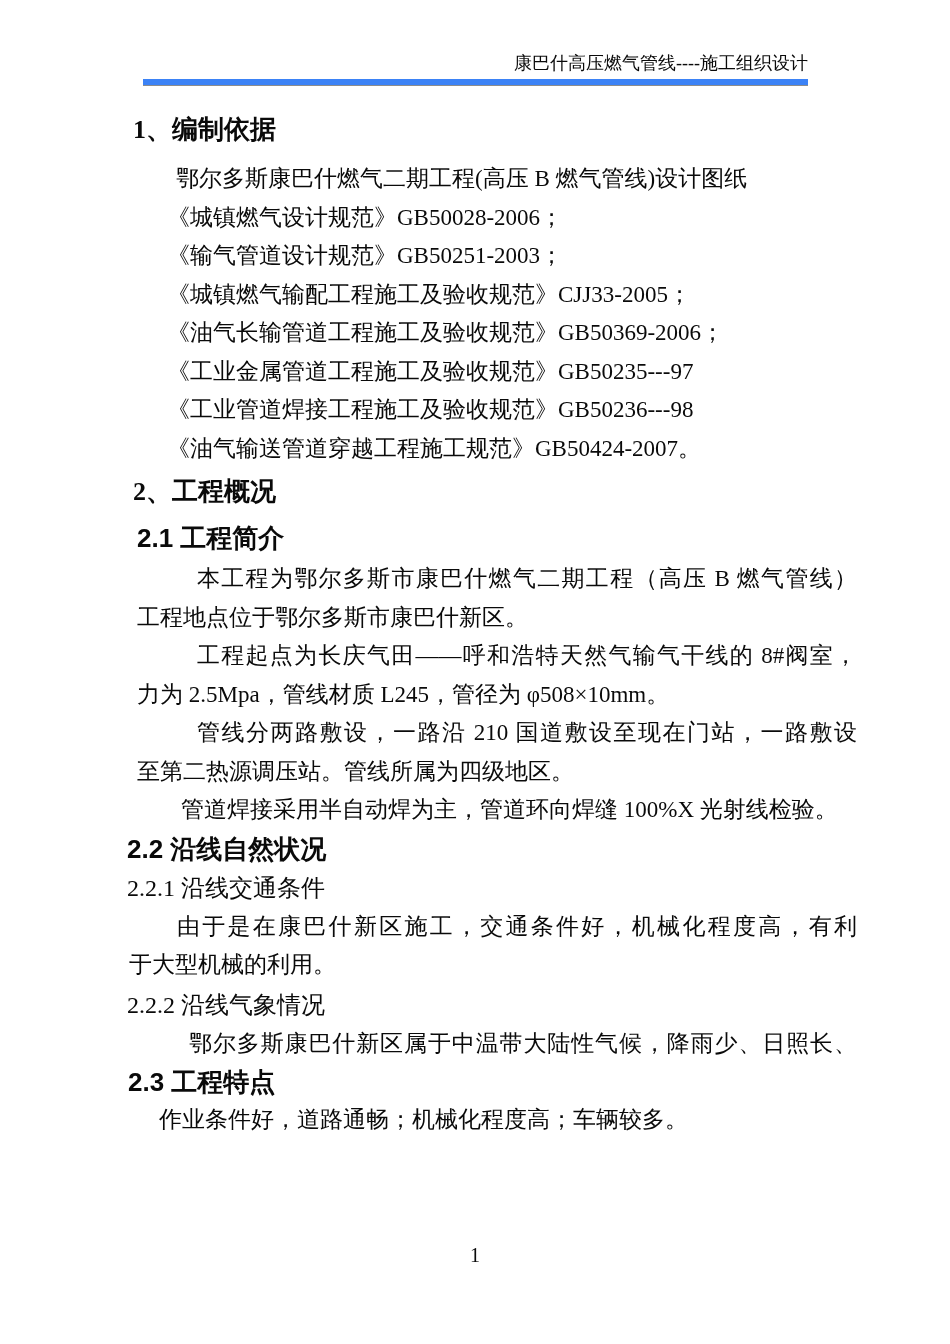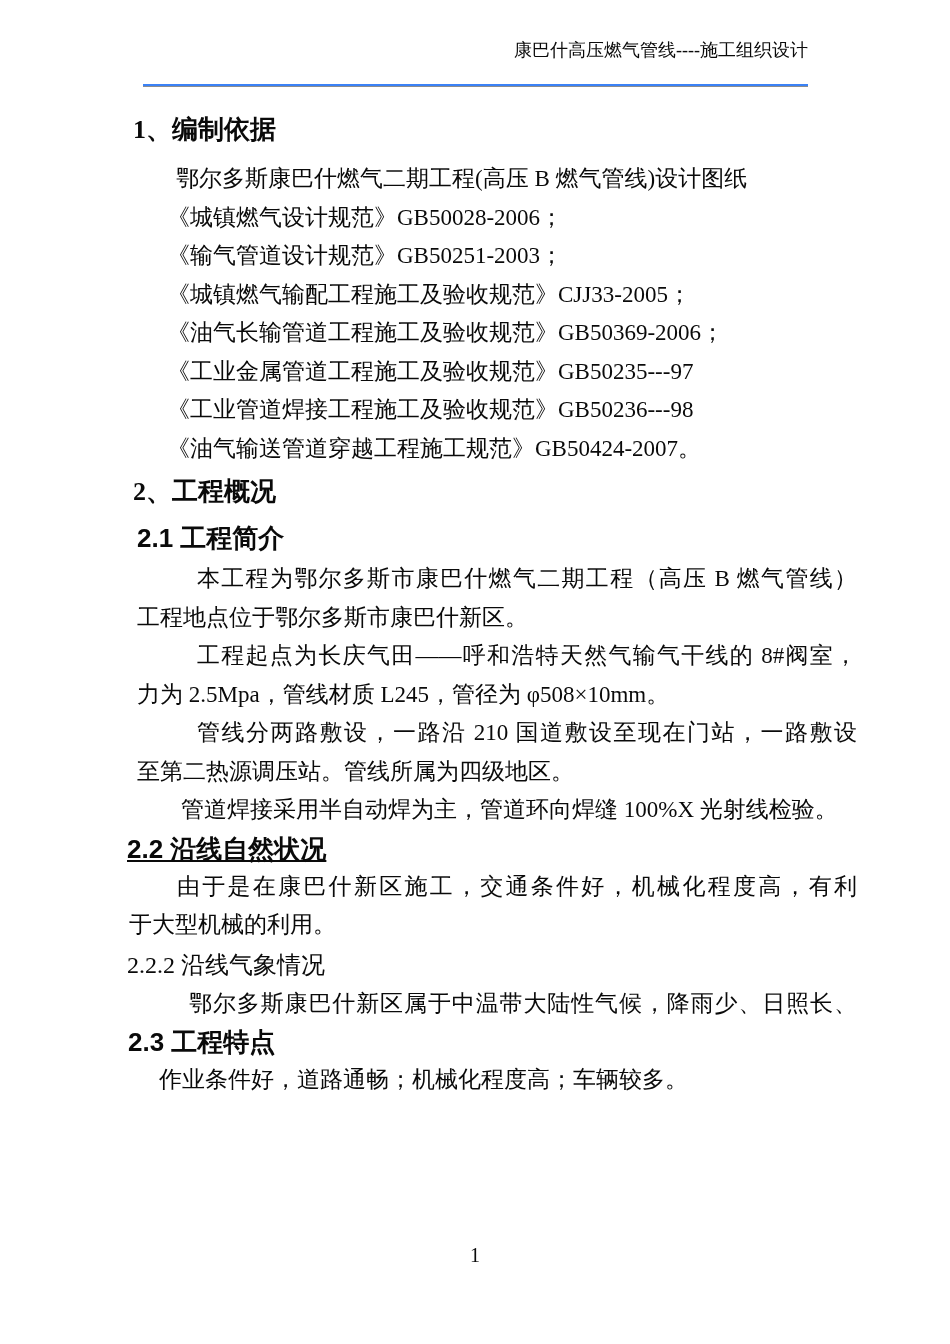--- a/index.html
+++ b/index.html
@@ -10,27 +10,27 @@
     height: 1344px;
     margin: 0 auto;
     background: #ffffff;
     color: #0a0a0a;
     font-family: "Liberation Serif", "DejaVu Serif", serif;
     overflow: hidden;
   }
   .header {
     position: absolute;
     left: 143px;
-    top: 37px;
+    top: 50px;
     width: 665px;
     text-align: right;
     font-size: 18px;
     line-height: 26px;
-    padding-bottom: 21px;
-    border-bottom: 2px solid #3b82f6;
+    padding-bottom: 3px;
+    border-bottom: 6px solid #3b82f6;
     box-shadow: 0 1px 0 rgba(0,0,0,0.45);
   }
   .content {
     position: absolute;
     left: 137px;
     top: 106px;
     width: 720px;
   }
   .block { width: 100%; }
   .h1 {
@@ -115,21 +115,22 @@
         <div class="line full" style="text-indent: 44px;">工程起点为长庆气田——呼和浩特天然气输气干线的 8#阀室，</div>
         <div class="line">力为 2.5Mpa，管线材质 L245，管径为 φ508×10mm。</div>
       </div>
       <div class="block p">
         <div class="line full" style="text-indent: 44px;">管线分两路敷设，一路沿 210 国道敷设至现在门站，一路敷设</div>
         <div class="line">至第二热源调压站。管线所属为四级地区。</div>
       </div>
       <div class="block p">
         <div class="line" style="text-indent: 44px;">管道焊接采用半自动焊为主，管道环向焊缝 100%X 光射线检验。</div>
       </div>
-      <div class="block h2" style="line-height: 38px; margin-left: -10px; width: calc(100% + 10px); text-decoration: underline;">2.2 沿线自然状况</div>
+      <div class="block h2" style="line-height: 38px; margin-left: -10px; width: calc(100% + 10px);">2.2 沿线自然状况</div>
+      <div class="block h3" style="margin-left: -10px; width: calc(100% + 10px);">2.2.1 沿线交通条件</div>
       <div class="block p" style="margin-left: -8px; width: calc(100% + 8px);">
         <div class="line full" style="text-indent: 32px;">由于是在康巴什新区施工，交通条件好，机械化程度高，有利</div>
         <div class="line">于大型机械的利用。</div>
       </div>
       <div class="block h3" style="margin-left: -10px; width: calc(100% + 10px);">2.2.2 沿线气象情况</div>
       <div class="block p" style="margin-left: -2px; width: calc(100% + 2px);">
         <div class="line full" style="text-indent: 38px;">鄂尔多斯康巴什新区属于中温带大陆性气候，降雨少、日照长、</div>
       </div>
       <div class="block h2" style="line-height: 38px; margin-left: -9px; width: calc(100% + 9px);">2.3 工程特点</div>
       <div class="block p" style="margin-left: -8px; width: calc(100% + 8px);">

